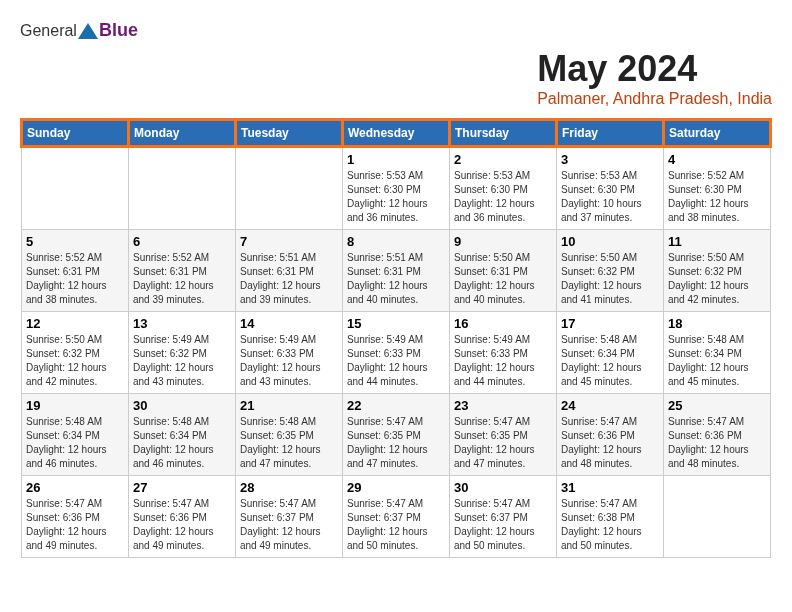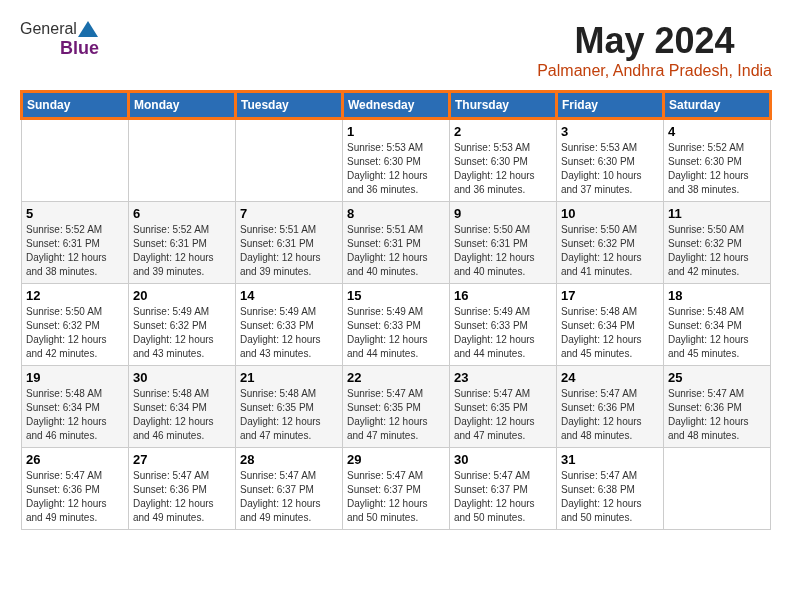--- a/index.html
+++ b/index.html
@@ -11,27 +11,28 @@
       padding: 20px;
     }
     .header-area {
       display: flex;
       justify-content: space-between;
       align-items: flex-start;
       margin-bottom: 10px;
     }
     .logo {
       display: flex;
-      flex-direction: column;
-      align-items: flex-end;
+      flex-direction: row;
+      align-items: center;
     }
     .logo-general { color: #333; }
     .logo-blue { color: #1a6eab; }
     .title-area {
-      text-align: center;
+      text-align: left;
+      margin-top: 28px;
     }
     .month-year {
       font-size: 36px;
       font-weight: bold;
       color: #222;
     }
     .location {
       font-size: 16px;
       color: #c2410c;
     }
@@ -205,21 +206,21 @@
       <tr>
         <td>
           <span class="day-number">12</span>
           <div class="day-info">
             <span>Sunrise: 5:50 AM</span><br>
             <span>Sunset: 6:32 PM</span><br>
             <span>Daylight: 12 hours and 42 minutes.</span>
           </div>
         </td>
         <td>
-          <span class="day-number">20</span>
+          <span class="day-number">13</span>
           <div class="day-info">
             <span>Sunrise: 5:49 AM</span><br>
             <span>Sunset: 6:32 PM</span><br>
             <span>Daylight: 12 hours and 43 minutes.</span>
           </div>
         </td>
         <td>
           <span class="day-number">14</span>
           <div class="day-info">
             <span>Sunrise: 5:49 AM</span><br>

